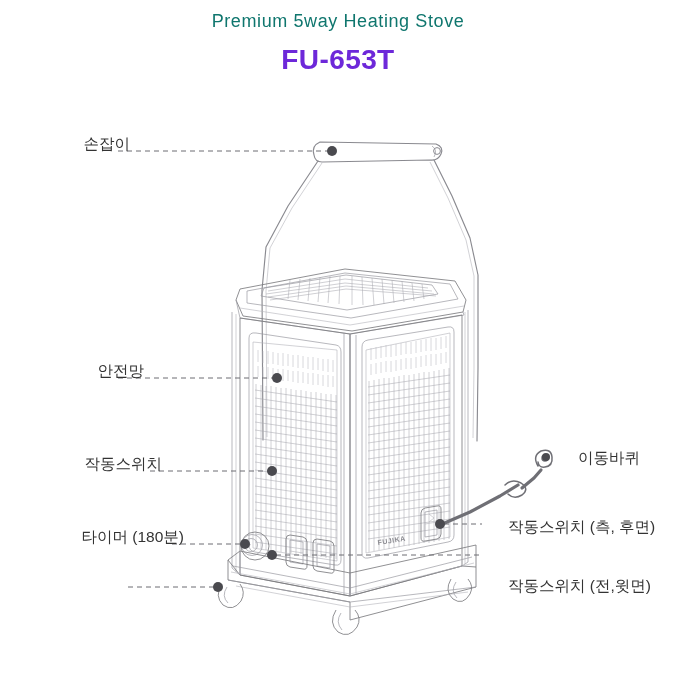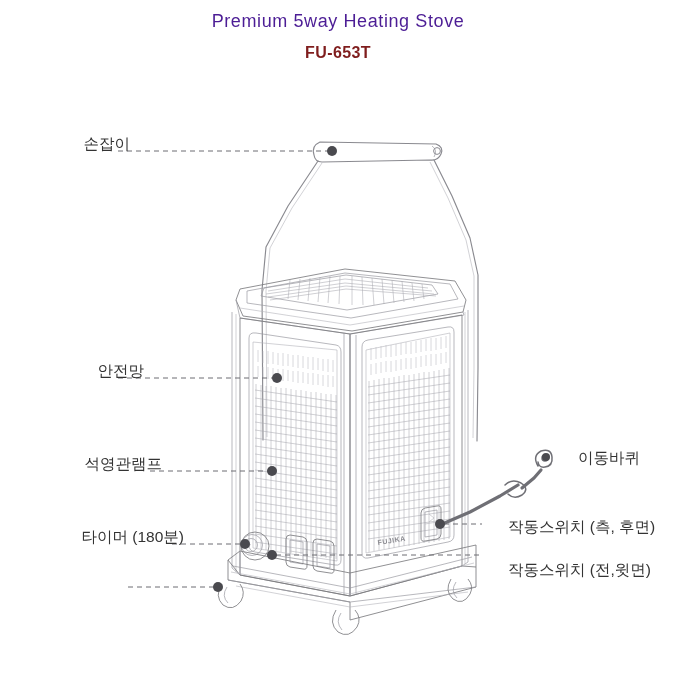--- a/index.html
+++ b/index.html
@@ -4,22 +4,22 @@
 <style>
   html,body{margin:0;padding:0;}
   body{
     width:676px;height:676px;background:#ffffff;overflow:hidden;
     font-family:"Liberation Sans","DejaVu Sans",sans-serif;
     position:relative;
   }
   #stage{position:absolute;inset:0;width:676px;height:676px;}
 
   .hdr{position:absolute;left:0;width:676px;text-align:center;}
-  #subtitle{top:11px;font-size:18px;color:#4c1d95;letter-spacing:.6px;}
-  #model{top:44px;font-size:16px;font-weight:bold;color:#7f1d1d;letter-spacing:.4px;}
+  #subtitle{top:11px;font-size:18px;color:#0f766e;letter-spacing:.6px;}
+  #model{top:44px;font-size:28px;font-weight:bold;color:#6d28d9;letter-spacing:.4px;}
 
   .label{
     position:absolute;font-size:15.5px;color:#333333;white-space:nowrap;
     line-height:1;
     margin-left:20px;
   }
   .label.r{text-align:left;}
   .label.l{text-align:right;}
 
   svg{position:absolute;left:0;top:0;width:676px;height:676px;overflow:visible;}
@@ -283,19 +283,19 @@
       <path class="leader" d="M444,524 L482,524"></path>
       <circle class="dot" cx="440" cy="524" r="5"></circle>
 
       <path class="leader" d="M276,555 L482,555"></path>
       <circle class="dot" cx="272" cy="555" r="5"></circle>
     </g>
   </svg>
 
   <div class="label l" style="left:0;width:110px;top:136px;">손잡이</div>
   <div class="label l" style="left:0;width:110px;top:363px;padding-left:14px;">안전망</div>
-  <div class="label l" style="left:0;width:142px;top:456px;">석영관램프</div>
+  <div class="label l" style="left:0;width:142px;top:456px;">작동스위치</div>
   <div class="label l" style="left:0;width:164px;top:529px;">타이머 (180분)</div>
 
   <div class="label r" style="left:558px;top:450px;">이동바퀴</div>
   <div class="label r" style="left:488px;top:519px;">작동스위치 (측, 후면)</div>
-  <div class="label r" style="left:488px;top:562px;text-align:right;">작동스위치 (전,윗면)</div>
+  <div class="label r" style="left:488px;top:578px;text-align:right;">작동스위치 (전,윗면)</div>
 </div>
 
 </body></html>

